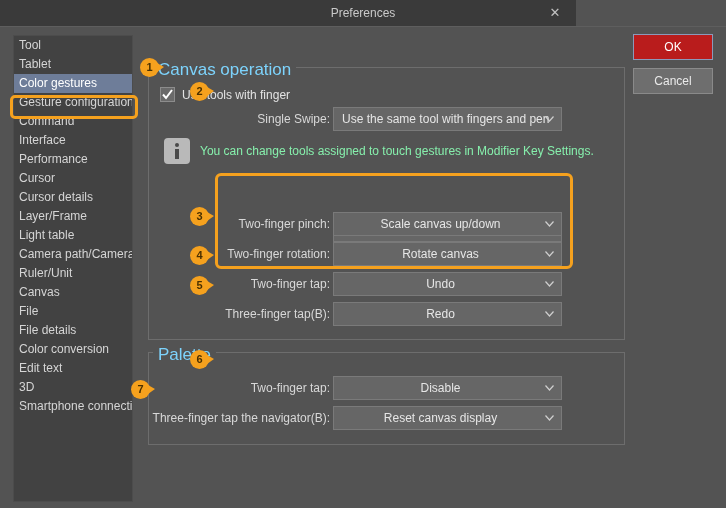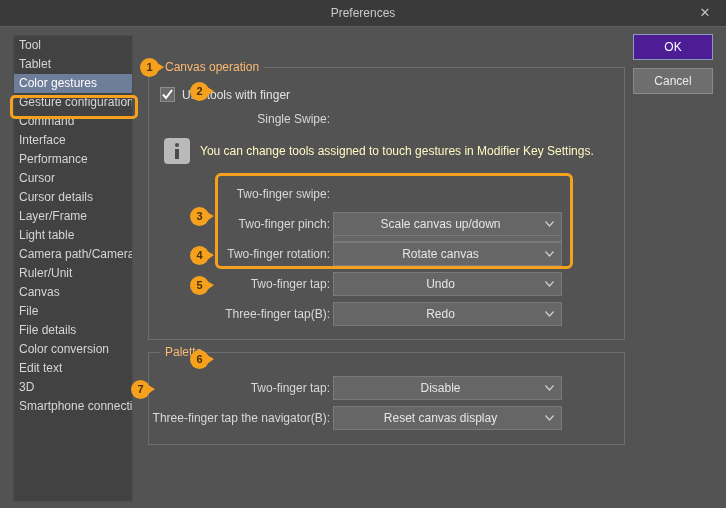--- a/index.html
+++ b/index.html
@@ -15,21 +15,21 @@
     color: #d8d8d8;
     overflow: hidden;
     position: relative;
     -webkit-font-smoothing: none;
   }
 
   
   #titlebar {
     position: absolute;
     left: 0; top: 0;
-    width: 726px; height: 26px;
+    width: 576px; height: 26px;
     background: #3a3a3a;
   }
   #titlebar .title {
     position: absolute;
     left: 0; top: 0;
     width: 726px;
     line-height: 26px;
     text-align: center;
     font-size: 12px;
     color: #c9c9c9;
@@ -90,25 +90,25 @@
   }
 
   
   .groupbox {
     position: absolute;
     border: 1px solid #6d6d6d;
     box-sizing: border-box;
   }
   .group-label {
     position: absolute;
-    top: -8px; left: 11px;
+    top: -8px; left: 4px;
     padding: 0 5px;
     background: #535353;
-    font-size: 12px;
-    color: #fdba74;
+    font-size: 17px;
+    color: #7dd3fc;
     white-space: nowrap;
   }
   #grp-canvas { left: 148px; top: 40px; width: 477px; height: 273px; }
   #grp-palette { left: 148px; top: 325px; width: 477px; height: 93px; }
 
   
   .row {
     position: absolute;
     height: 24px;
   }
@@ -187,21 +187,21 @@
     position: absolute;
     left: 11px; top: 11px;
     width: 4px; height: 10px;
     background: #4a4a4a;
   }
   #info-text {
     position: absolute;
     left: 200px; top: 111px;
     line-height: 26px;
     font-size: 12px;
-    color: #fef9c3;
+    color: #86efac;
     white-space: nowrap;
   }
 
   
   #orange-box {
     position: absolute;
     left: 215px; top: 146px;
     width: 358px; height: 96px;
     border: 3px solid #f5a11e;
     border-radius: 6px;
@@ -247,21 +247,21 @@
     left: 633px;
     width: 80px; height: 26px;
     box-sizing: border-box;
     text-align: center;
     line-height: 24px;
     font-size: 12px;
     cursor: pointer;
   }
   #btn-ok {
     top: 7px;
-    background: #4c1d95;
+    background: #b91c1c;
     border: 1px solid #8b99ba;
     color: #ffffff;
   }
   #btn-cancel {
     top: 41px;
     background: #6e6e6e;
     border: 1px solid #8a8a8a;
     color: #eaeaea;
   }
 </style>
@@ -313,24 +313,31 @@
   </div>
 
   <div id="info-icon">
     <span class="dot"></span>
       <span class="stem"></span>
   </div>
   <div id="info-text">You can change tools assigned to touch gestures in Modifier Key Settings.</div>
 
   <div class="row" style="left:232px; top:80px; width:330px;">
     <span class="row-label" style="right:232px;">Single Swipe:</span>
+    <span class="combo" style="left:101px; width:229px;">
+      <span class="val">Use the same tool with fingers and pen</span>
+      <span class="chev">
+        <svg width="9" height="6" viewBox="0 0 9 6">
+            <path d="M0.5 0.5 L4.5 5 L8.5 0.5" stroke="#cfcfcf" stroke-width="1.2" fill="none"></path>
+          </svg>
+      </span>
+    </span>
   </div>
 
   <div class="row" style="left:232px; top:155px; width:330px;">
-    <span class="row-label" style="right:232px;">Two-finger swipe:</span>
     <span class="combo" style="left:101px; width:229px;margin-top:36px;">
       <span class="val">Move canvas</span>
       <span class="chev">
         <svg width="9" height="6" viewBox="0 0 9 6">
             <path d="M0.5 0.5 L4.5 5 L8.5 0.5" stroke="#cfcfcf" stroke-width="1.2" fill="none"></path>
           </svg>
       </span>
     </span>
   </div>
 

